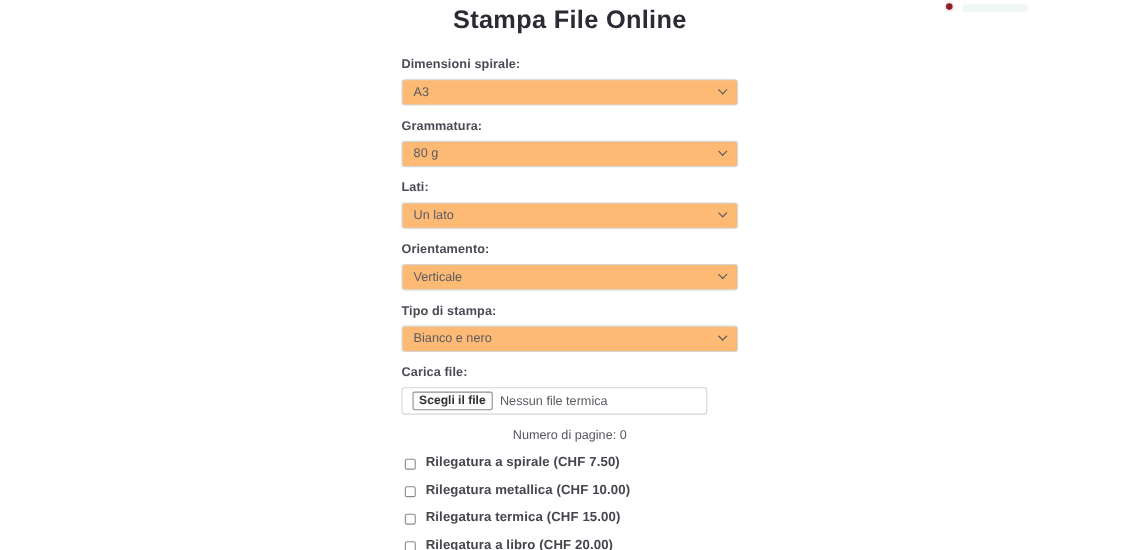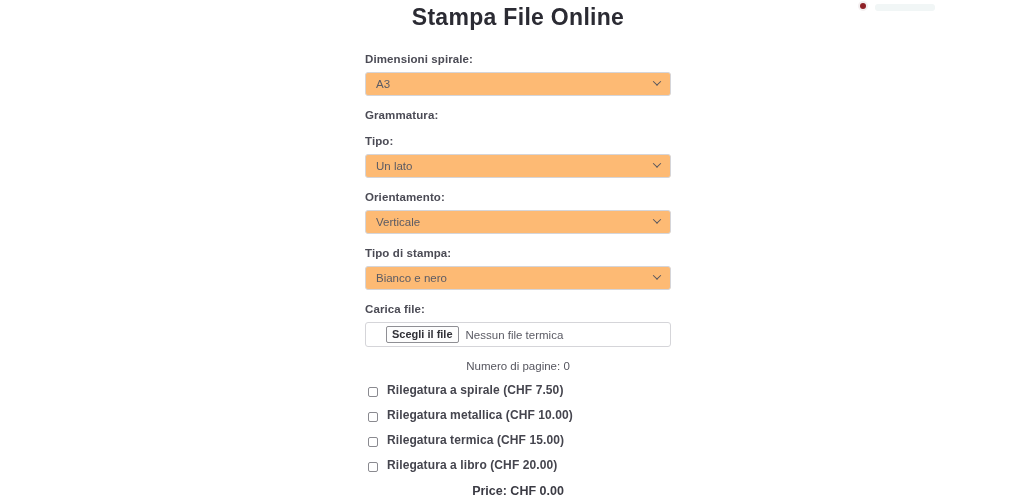--- a/index.html
+++ b/index.html
@@ -54,26 +54,26 @@
   }
   .chevron {
     width: 6px; height: 6px;
     border-right: 1.6px solid #55555e;
     border-bottom: 1.6px solid #55555e;
     transform: rotate(45deg) translate(-1px,-1px);
     margin-top: -3px;
   }
   .file-box {
     margin-top: 6px;
-    height: 25px; width: 306px;
+    height: 25px; width: 278px;
     border: 1px solid #d5d5d9;
     border-radius: 3px;
     background: #ffffff;
     display: flex; align-items: center;
-    padding: 0 20px;
+    padding: 0 9px;
   }
   .file-btn {
     border: 1px solid #8f8f94;
     border-radius: 2px;
     background: #fdfdfd;
     font-size: 11px; line-height: 15px;
     color: #303036; font-weight: 600;
     padding: 0 5px;
     white-space: nowrap;
   }
@@ -129,24 +129,28 @@
   <div class="group first">
     <div class="field-label">Dimensioni spirale:</div>
     <div class="select">
       <span>A3</span>
       <span class="chevron"></span>
     </div>
   </div>
 
   <div class="group">
     <div class="field-label">Grammatura:</div>
-  </div>
-
-  <div class="group">
-    <div class="field-label">Tipo:</div>
+    <div class="select">
+      <span>80 g</span>
+      <span class="chevron"></span>
+    </div>
+  </div>
+
+  <div class="group">
+    <div class="field-label">Lati:</div>
     <div class="select">
       <span>Un lato</span>
       <span class="chevron"></span>
     </div>
   </div>
 
   <div class="group">
     <div class="field-label">Orientamento:</div>
     <div class="select">
       <span>Verticale</span>

